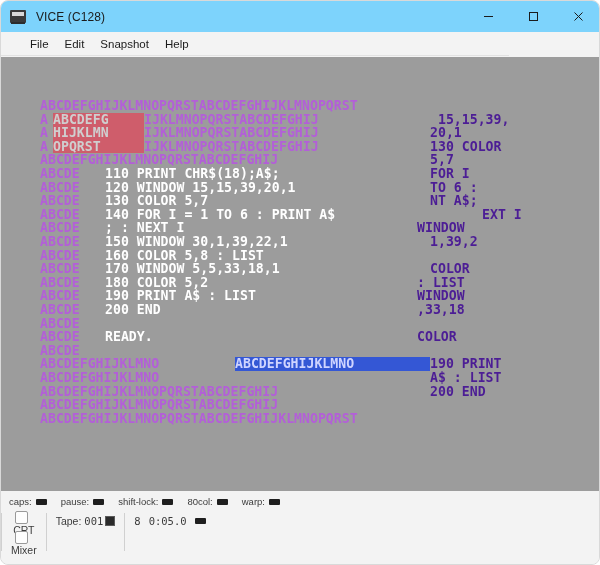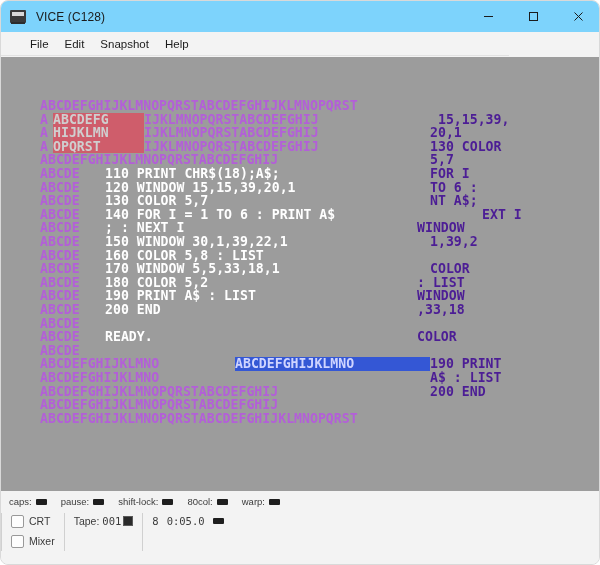--- a/index.html
+++ b/index.html
@@ -206,20 +206,21 @@
     line-height: 14px;
     white-space: pre;
     min-width: 64px;
   }
   .chkrow {
     display: flex;
     align-items: center;
     height: 20px;
     font-size: 10.5px;
     color: #3b3b3b;
+    flex-direction: column;
   }
   .chk {
     width: 11px; height: 11px;
     border: 1px solid #999;
     background: #fdfdfd;
     border-radius: 2px;
     margin-right: 5px;
     flex: 0 0 auto;
   }
   .taperow, .joyrow {

